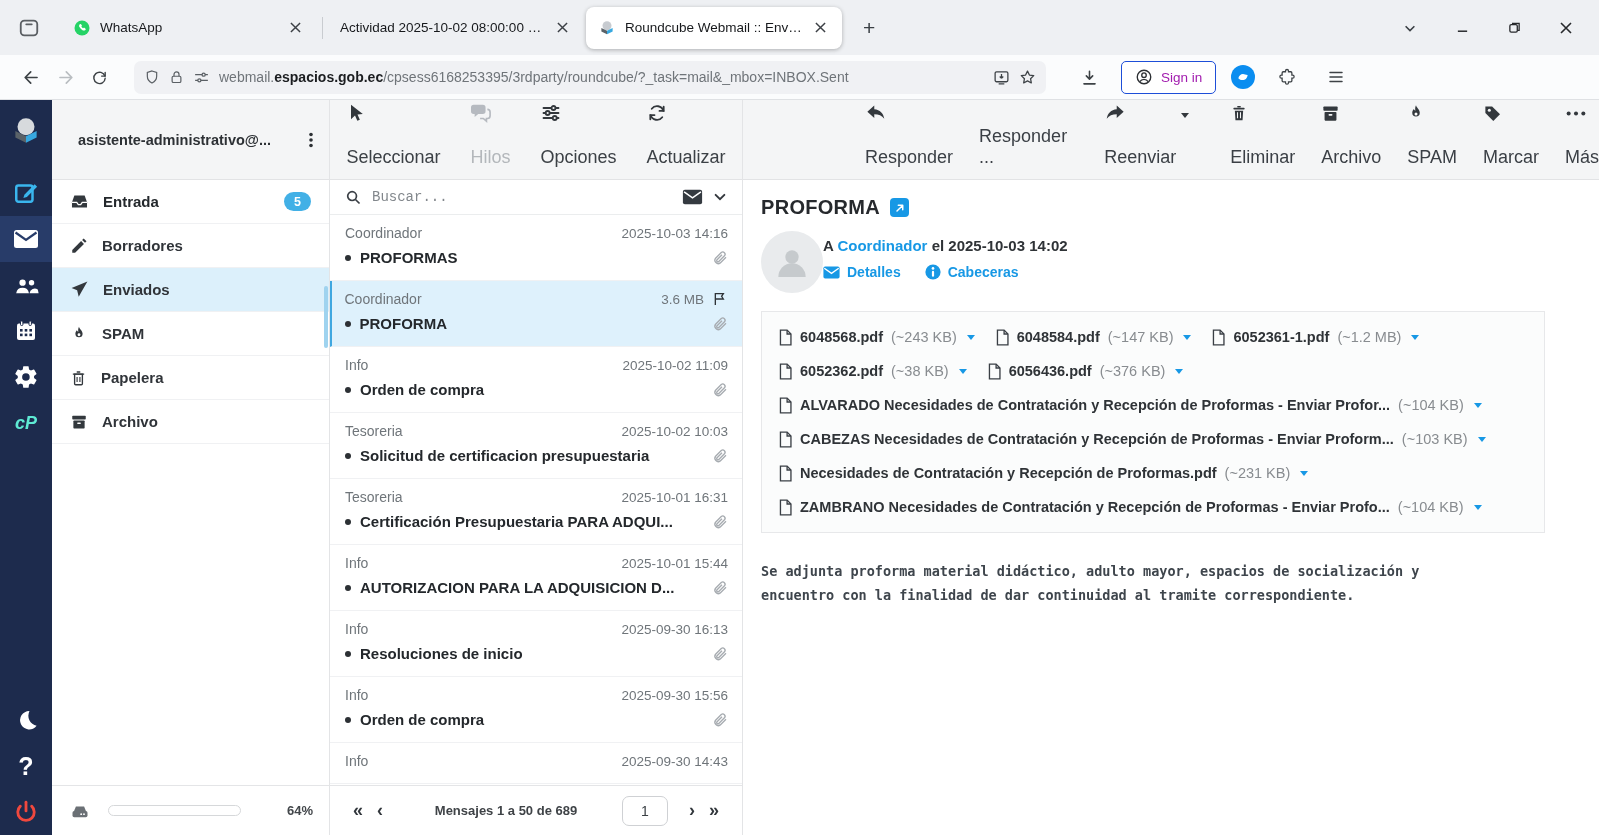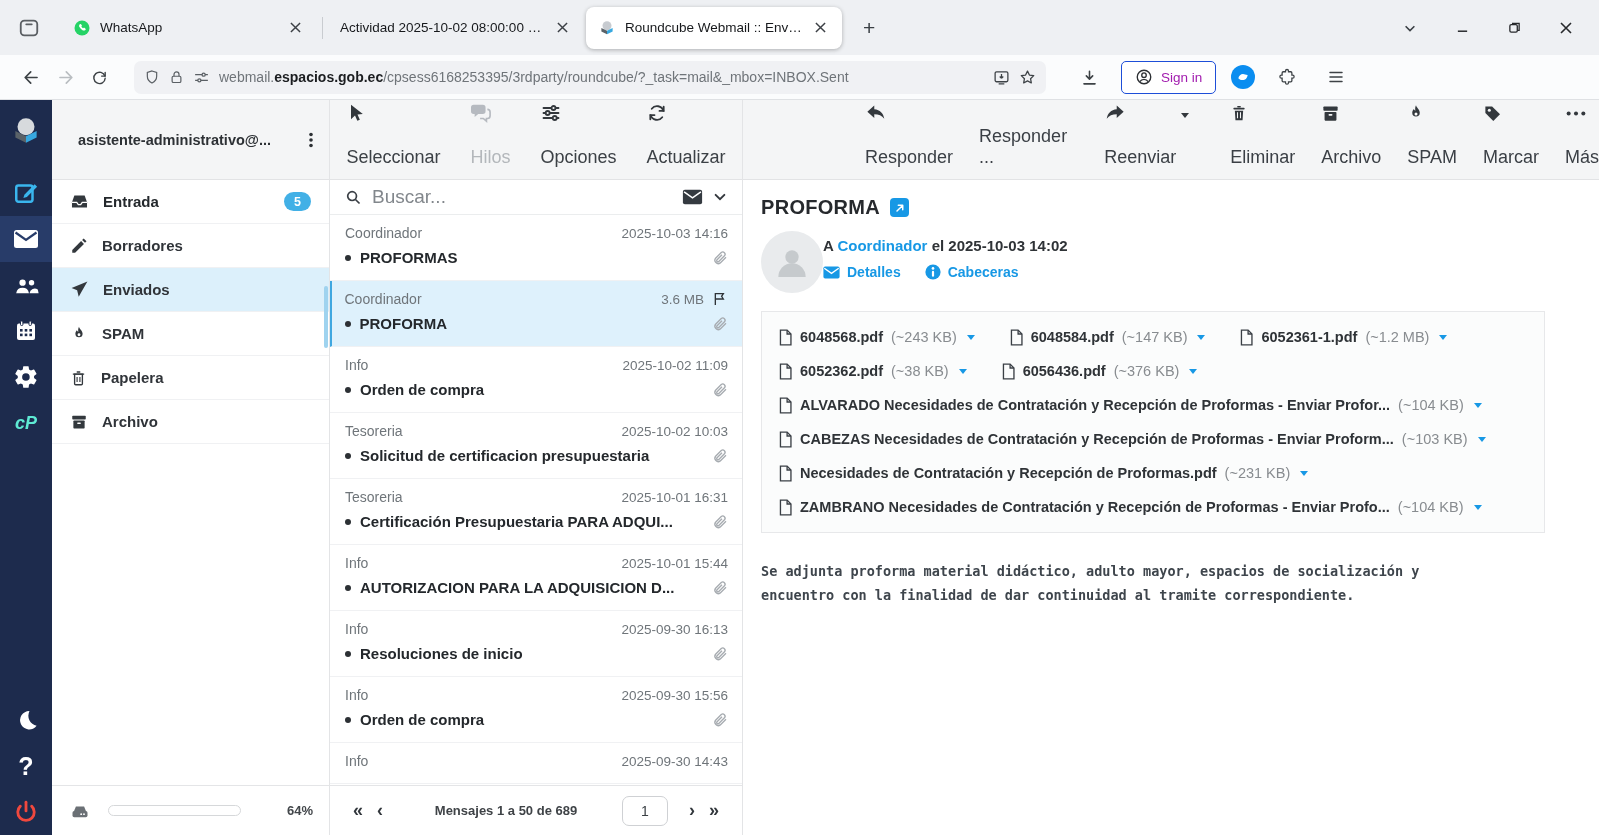--- a/index.html
+++ b/index.html
@@ -58,21 +58,21 @@
   #qlabel{margin-left:auto;font-size:13px;color:#43474b;font-weight:600}
 
   
   #listcol{width:413px;height:100%;border-right:1px solid #e3e4e6;position:relative;background:#fff;flex:none}
   #listbar{height:80px;background:#f4f5f6;border-bottom:1px solid #e2e3e5;display:flex;align-items:flex-end;justify-content:center;gap:30px;padding-bottom:11px}
   .tbtn{display:flex;flex-direction:column;align-items:flex-start;gap:24px;font-size:18px;color:#3c4146;position:relative}
   .tbtn.dis{color:#b3b7bb}
   .caret{width:0;height:0;border-left:4.5px solid transparent;border-right:4.5px solid transparent;border-top:5.5px solid #33383d}
   .tbtn .caret{position:absolute;right:-13px;top:9px}
   #searchrow{height:35px;display:flex;align-items:center;gap:10px;padding:0 15px;border-bottom:1px solid #ebedee}
-  #searchinput{flex:1;border:none;outline:none;font-size:19px;color:#0f172a;background:transparent;font-family:Liberation Sans, sans-serif}
+  #searchinput{flex:1;border:none;outline:none;font-size:14px;color:#0f172a;background:transparent;font-family:Liberation Mono, monospace}
   #searchinput::placeholder{color:#82878c}
   .mrow{height:66px;padding:10px 14px 0 15px;border-bottom:1px solid #f0f1f3;position:relative}
   .mrow.sel{background:#def1fc;border-left:2.5px solid #3fa7e0;padding-left:12.5px}
   .mline1{display:flex;align-items:center;gap:8px}
   .msender{font-size:14px;color:#6f757a;flex:1;white-space:nowrap;overflow:hidden}
   .mmeta{font-size:13.5px;color:#6f757a}
   .mline2{display:flex;align-items:center;margin-top:8px;gap:9px}
   .udot{width:6px;height:6px;border-radius:50%;background:#2c3034;flex:none}
   .msub{font-size:15px;font-weight:600;color:#24282c;flex:1;white-space:nowrap;overflow:hidden;text-overflow:ellipsis}
   .mrow.partial{height:41px;overflow:hidden}
@@ -90,21 +90,21 @@
   #subjrow{display:flex;align-items:center;gap:10px}
   #subject{font-size:20px;font-weight:800;color:#26292d;letter-spacing:.3px}
   #extlink{width:19px;height:19px;border-radius:4px;background:#1798e5;display:grid;place-items:center}
   #msghead{display:flex;margin-top:12px;}
   #avatar{width:62px;height:62px;border-radius:50%;background:#e9ebed;display:grid;place-items:center;flex:none}
   #headinfo{display:flex;flex-direction:column;gap:10px;padding-top:6px}
   #fromline{font-size:15px;color:#2f3337;font-weight:600}
   #fromline .lnk{color:#1798e5}
   .hlinks{display:flex;gap:24px;align-items:center}
   .hlink{display:flex;align-items:center;gap:7px;font-size:14px;font-weight:600;color:#1798e5}
-  #attachpanel{margin:18px 54px 0 0;border:1px solid #e7e8ea;background:#fbfcfc;padding:8px 16px;display:flex;flex-wrap:wrap;column-gap:34px}
+  #attachpanel{margin:18px 54px 0 0;border:1px solid #e7e8ea;background:#fbfcfc;padding:8px 16px;display:flex;flex-wrap:wrap;column-gap:20px}
   .att{display:flex;align-items:center;gap:8px;height:34px;font-size:14.5px}
   .att.full{flex-basis:100%}
   .attname{font-weight:600;color:#2f3337;white-space:nowrap}
   .attsize{color:#888c90}
   .att .caret{border-top-color:#1798e5;margin-left:2px}
   #bodytext{margin-top:26px;width:700px;font-family:"DejaVu Sans Mono",monospace;font-size:13.5px;line-height:1.8;color:#3e454c;font-weight:600}
 </style>
 </head>
 <body>
 

